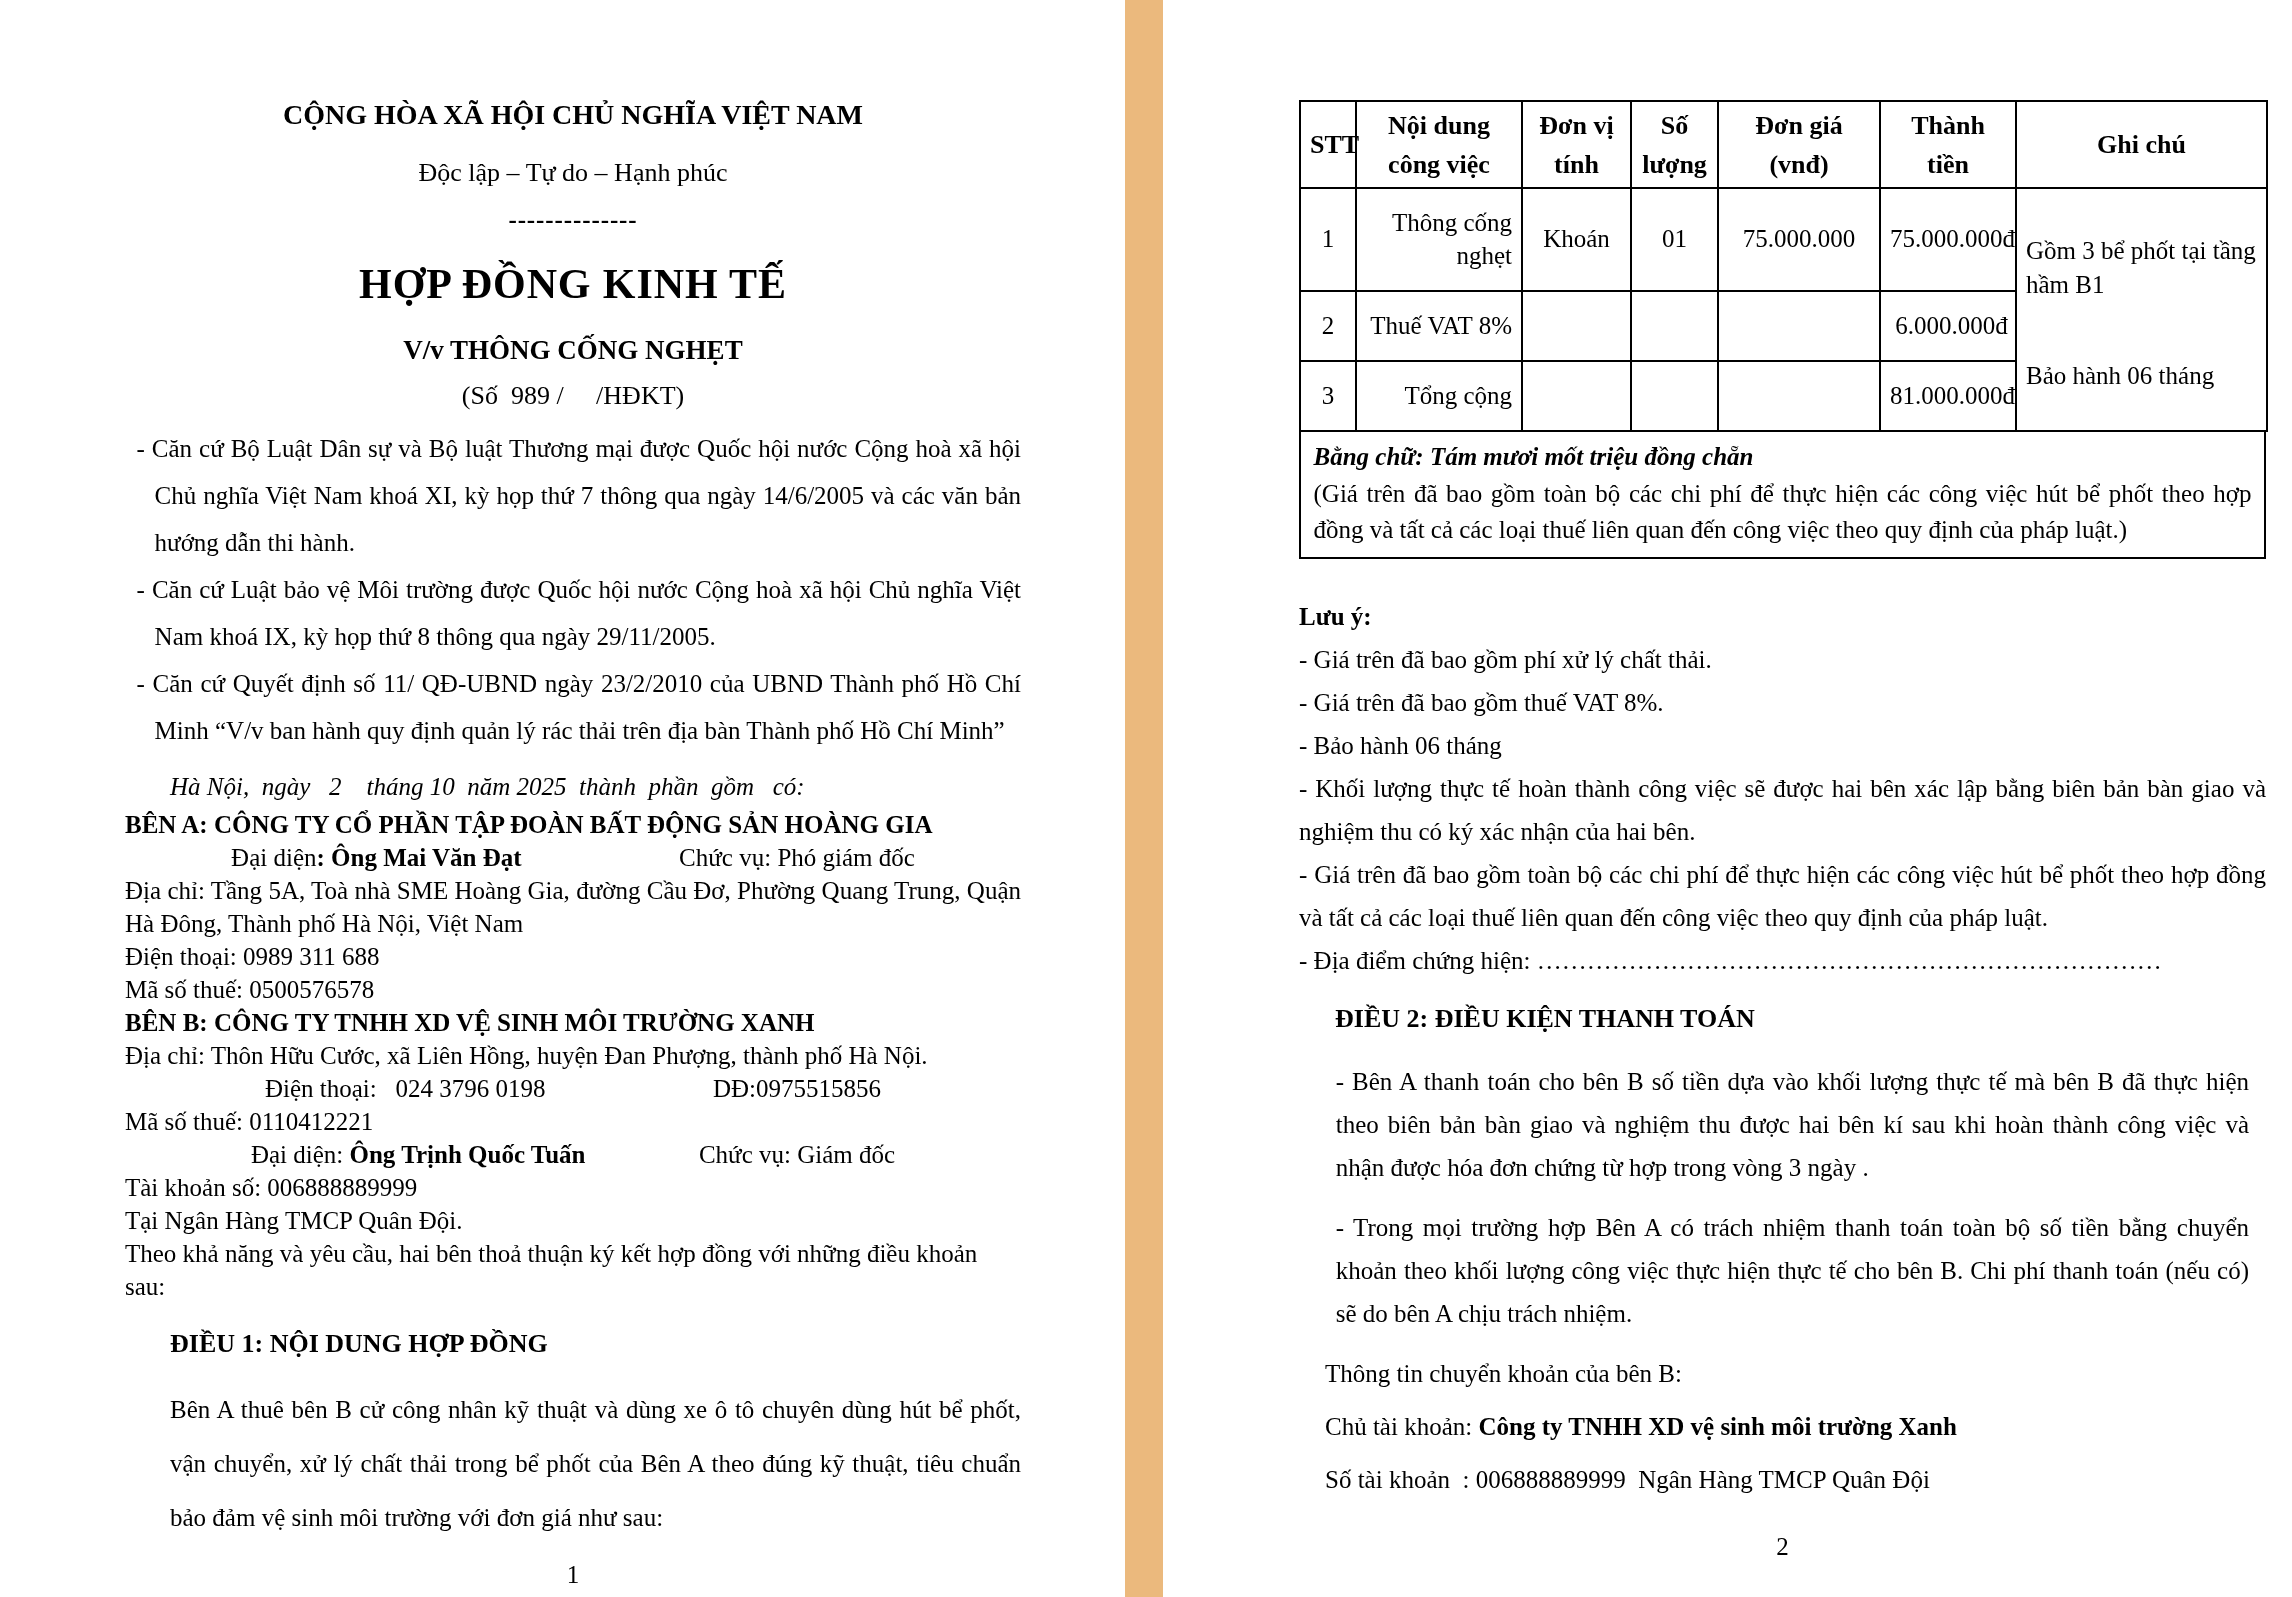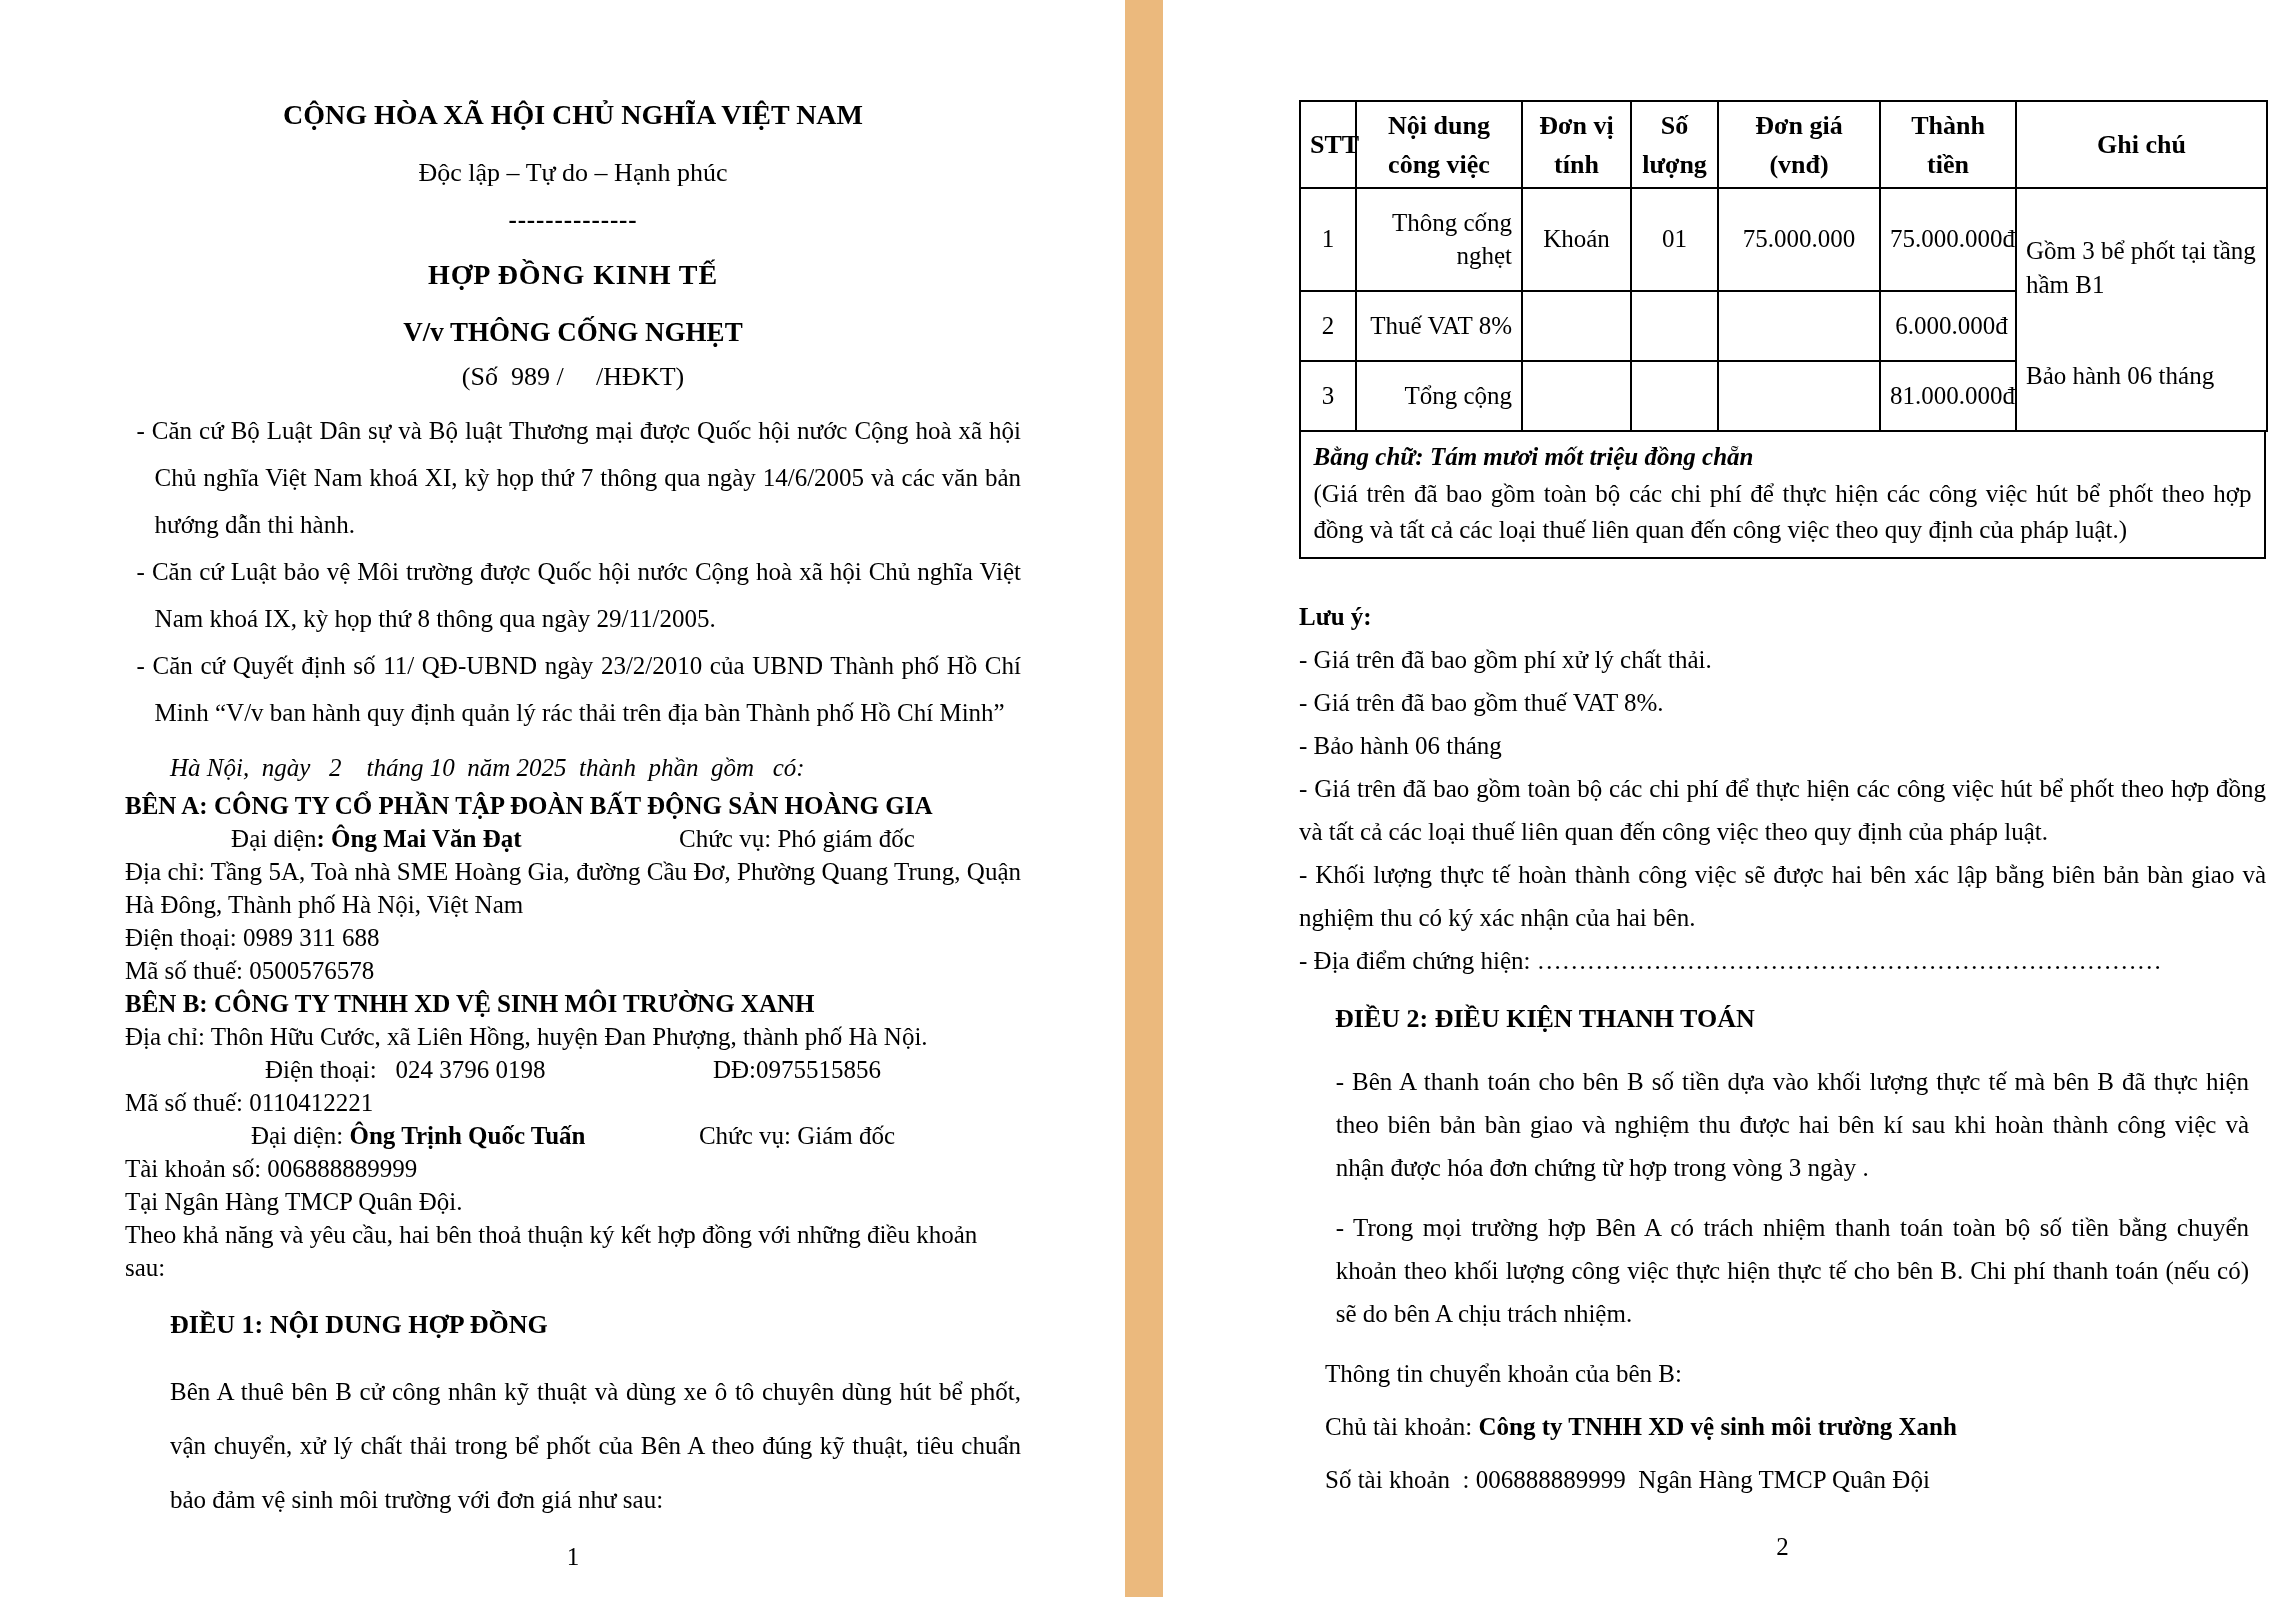--- a/index.html
+++ b/index.html
@@ -11,21 +11,21 @@
   }
   .divider-strip{position:absolute;left:1125px;top:0;width:38px;height:1598px;}
   .page{position:absolute;font-size:25px;line-height:1.3;}
   .page-left{left:125px;top:97px;width:896px;}
   .page-right{left:1299px;top:100px;width:967px;}
   .center{text-align:center;}
   .pre{white-space:pre-wrap;}
   .nat-title{font-weight:bold;font-size:28px;}
   .motto{margin-top:23px;font-size:26px;}
   .dashes{margin-top:14.3px;font-weight:bold;letter-spacing:0.9px;}
-  .doc-title{margin-top:19.7px;font-size:28px;font-weight:bold;letter-spacing:0.9px;}
+  .doc-title{margin-top:19.7px;font-size:42px;font-weight:bold;letter-spacing:0.9px;}
   .doc-sub{margin-top:21.5px;font-size:27px;font-weight:bold;}
   .doc-no{margin-top:10.7px;font-size:26px;}
   .recitals{margin-top:12.5px;}
   .recital{text-align:justify;line-height:47px;padding-left:29.6px;text-indent:-18px;margin:0;}
   .date-line{margin-top:10.7px;font-style:italic;padding-left:45px;line-height:43px;}
   .party p{margin:0;line-height:33px;}
   .party-heading{font-weight:bold;}
   .two-col{display:flex;justify-content:center;}
   .two-col .c1{width:448px;flex:none;}
   .bold{font-weight:bold;}
@@ -167,22 +167,22 @@
 
   <div class="words-box">
     <p class="words-line">Bằng chữ: Tám mươi mốt triệu đồng chẵn</p>
     <p class="words-note">(Giá trên đã bao gồm toàn bộ các chi phí để thực hiện các công việc hút bể phốt theo hợp đồng và tất cả các loại thuế  liên quan đến công việc theo quy định của pháp luật.)</p>
   </div>
 
   <div class="notes-heading">Lưu ý:</div>
   <p class="note-item">-  Giá trên đã bao gồm phí xử lý chất thải.</p>
   <p class="note-item">- Giá trên đã bao gồm thuế VAT 8%.</p>
   <p class="note-item">- Bảo hành 06 tháng</p>
+  <p class="note-item">-  Khối lượng thực tế hoàn thành công việc sẽ được hai bên xác lập bằng biên bản bàn giao và nghiệm thu có ký xác nhận của hai bên.</p>
   <p class="note-item">- Giá trên đã bao gồm toàn bộ các chi phí để thực hiện các công việc hút bể phốt theo hợp đồng và tất cả các loại thuế liên quan đến công việc theo quy định của pháp luật.</p>
-  <p class="note-item">-  Khối lượng thực tế hoàn thành công việc sẽ được hai bên xác lập bằng biên bản bàn giao và nghiệm thu có ký xác nhận của hai bên.</p>
   <p class="note-item">- Địa điểm chứng hiện: …………………………………………………………………</p>
 
   <div class="art2-heading">ĐIỀU 2: ĐIỀU KIỆN THANH TOÁN</div>
   <p class="art2-para">-  Bên A thanh toán cho bên B số tiền dựa vào khối lượng thực tế mà bên B đã thực hiện theo biên bản bàn giao và nghiệm thu được hai bên kí sau khi hoàn thành công việc và nhận được hóa đơn chứng từ hợp trong vòng 3 ngày .</p>
   <p class="art2-para">-  Trong mọi trường hợp Bên A có trách nhiệm thanh toán toàn bộ số tiền bằng chuyển khoản theo khối lượng công việc thực hiện thực tế cho bên B. Chi phí thanh toán (nếu có) sẽ do bên A chịu trách nhiệm.</p>
 
   <p class="transfer-line">Thông tin chuyển khoản của bên B:</p>
   <p class="transfer-line"><span>Chủ tài khoản: </span><span class="bold">Công ty TNHH XD vệ sinh môi trường Xanh</span></p>
   <p class="transfer-line pre">Số tài khoản  : 006888889999  Ngân Hàng TMCP Quân Đội</p>
 

